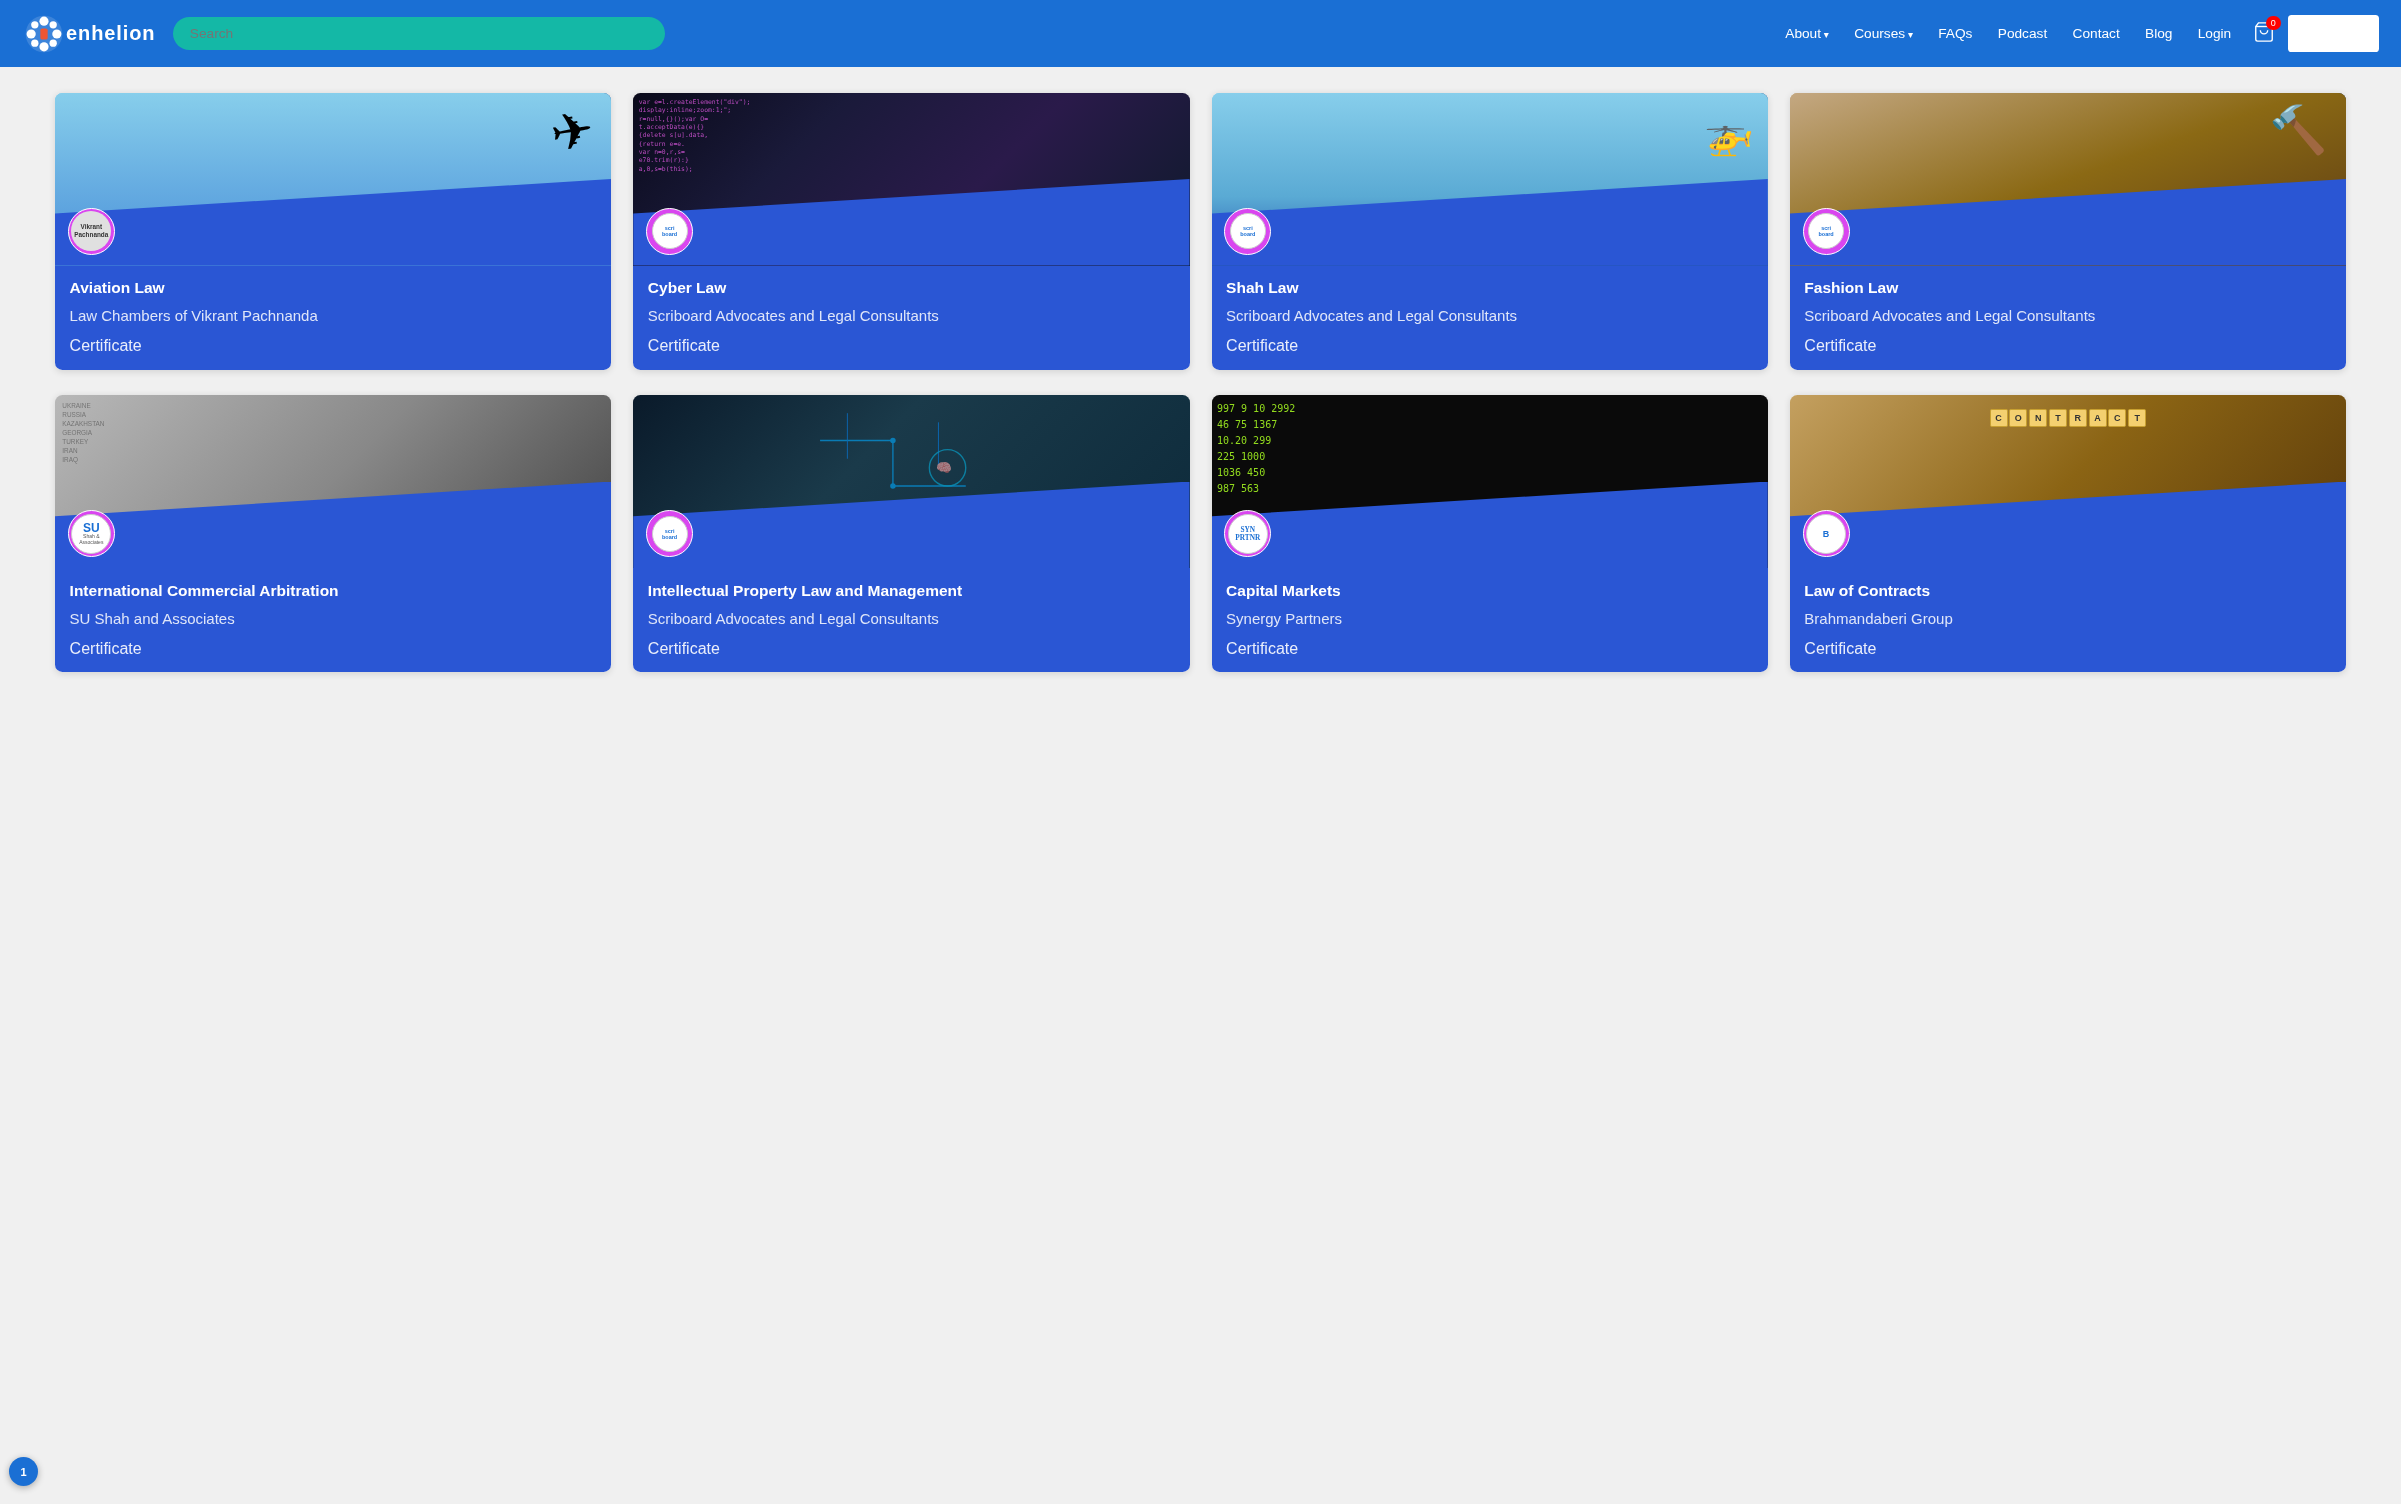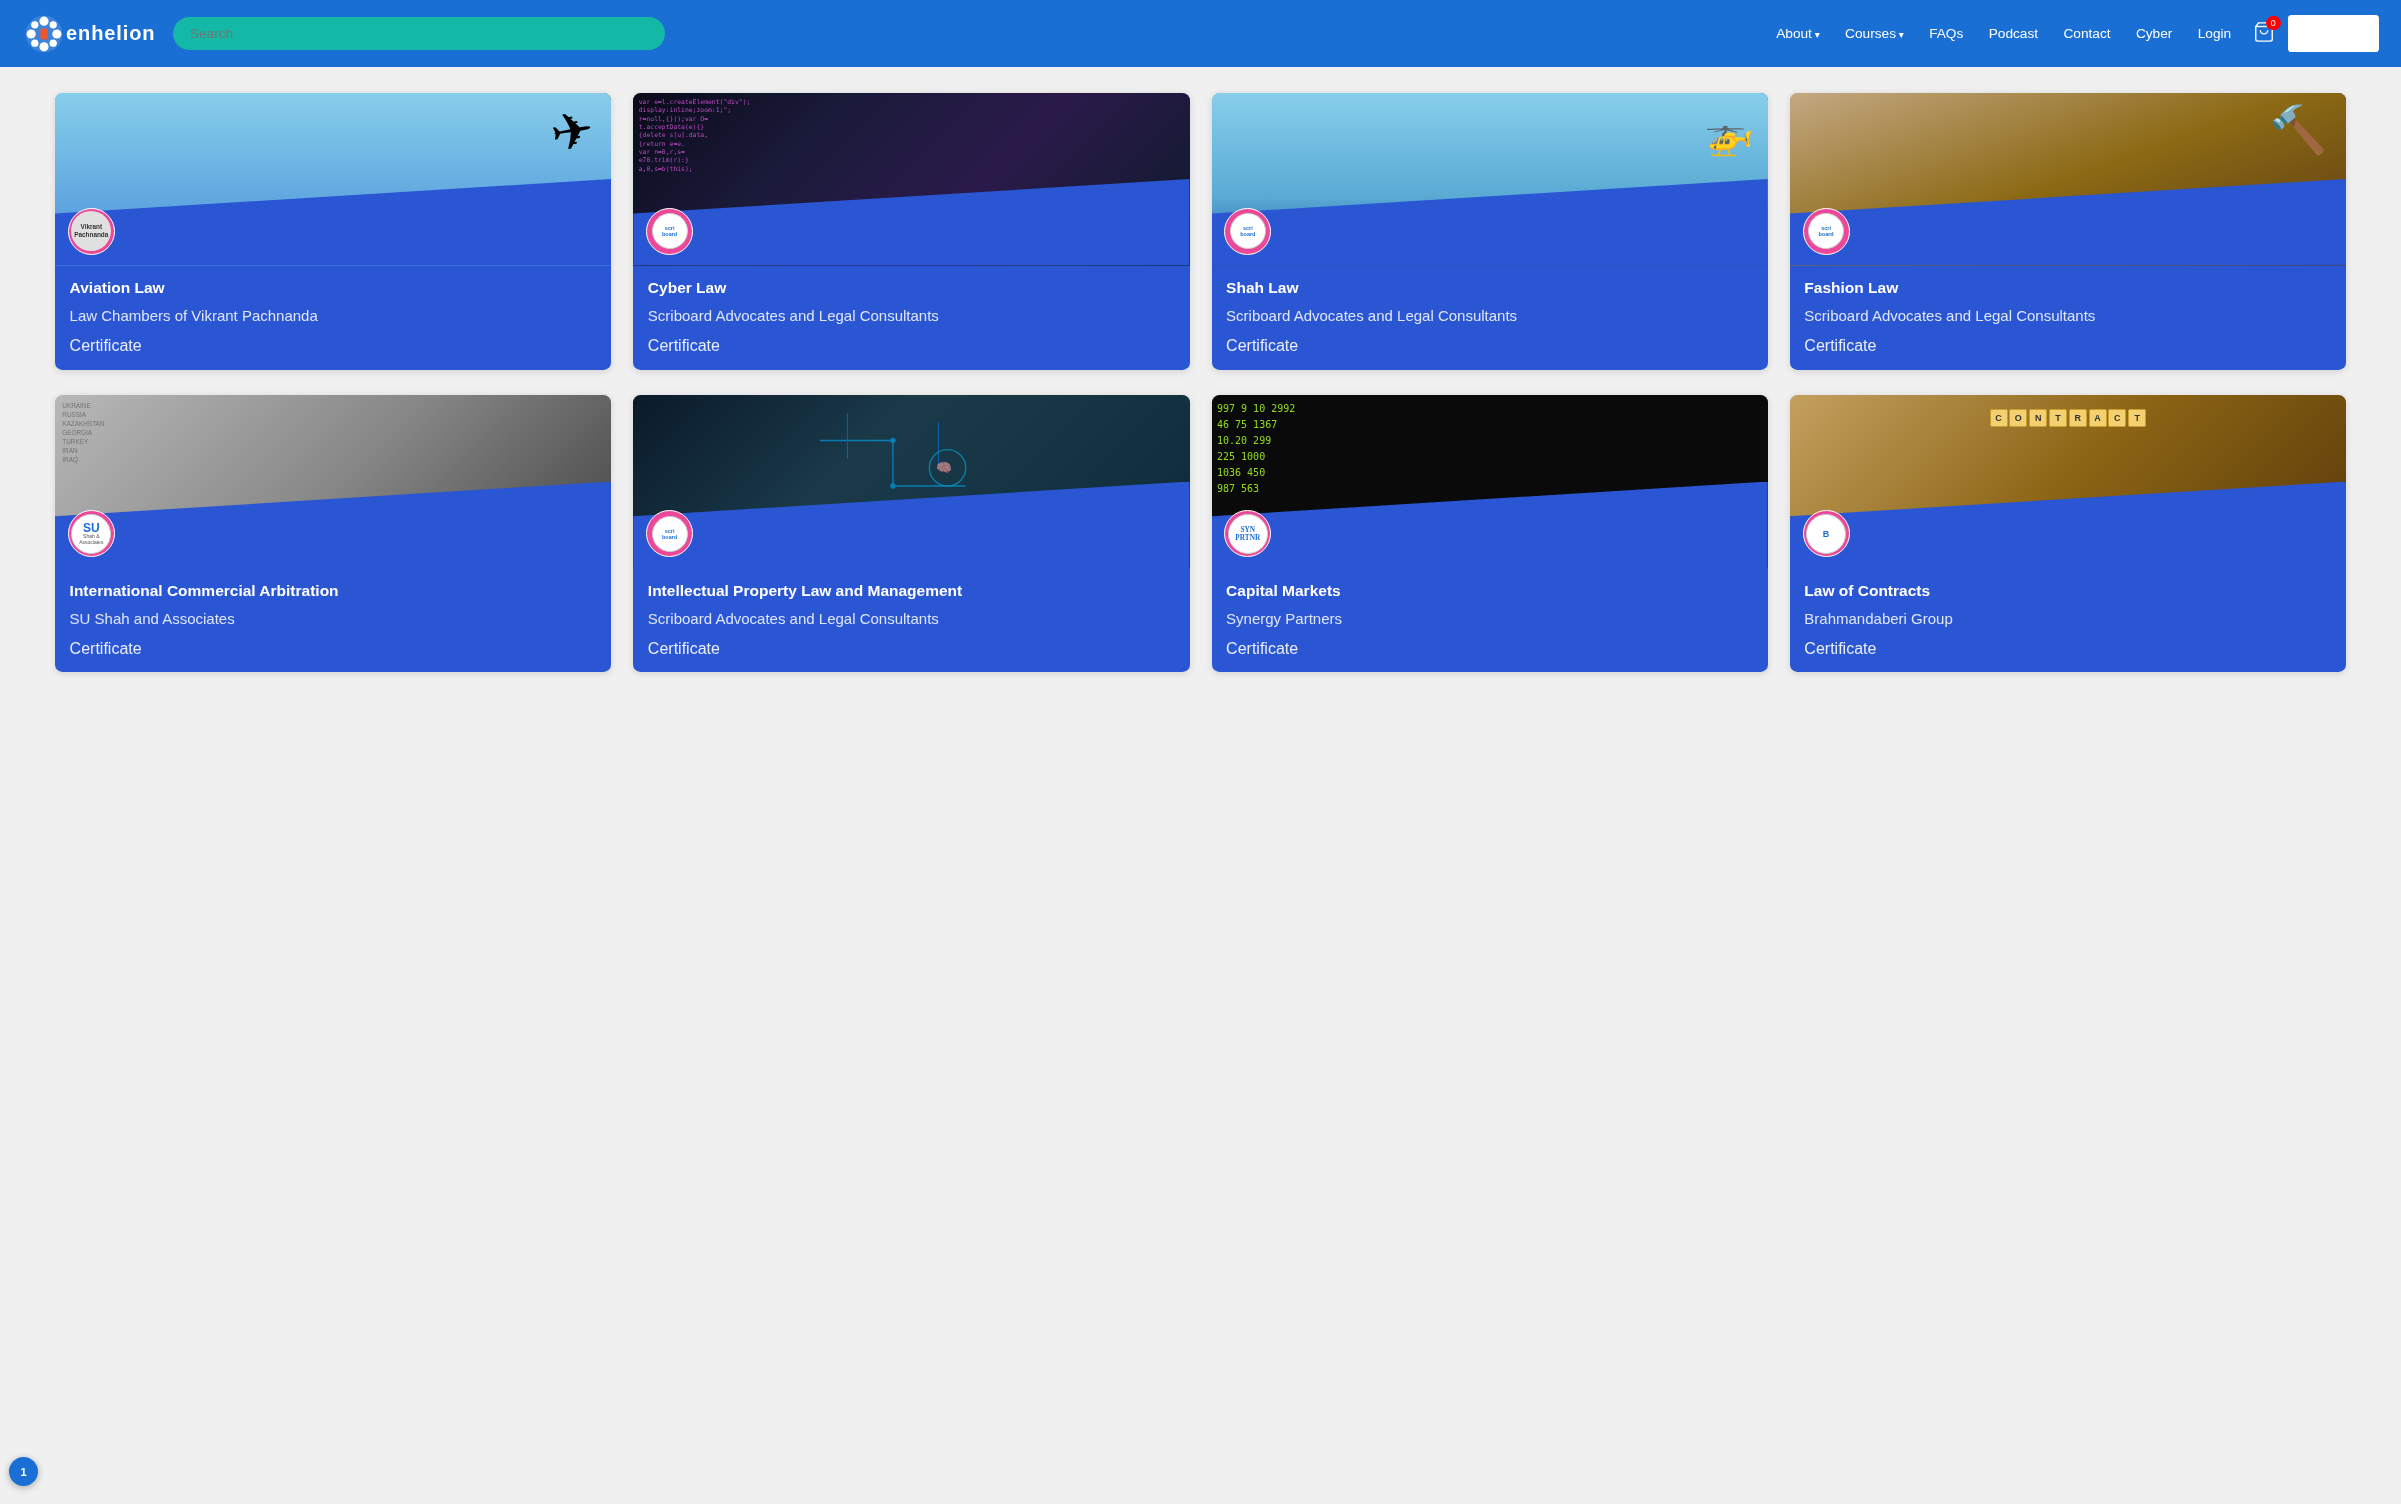--- a/index.html
+++ b/index.html
@@ -130,21 +130,21 @@
     }
     .bg-fashion {
       background: linear-gradient(135deg, #c4a882 0%, #8B6914 40%, #1a3a6b 70%, #2255b0 100%);
     }
 
     .card-avatar {
       position: absolute;
       bottom: 11px; left: 12.8px;
       width: 47px; height: 47px;
       border-radius: 50%;
-      background: #ec4899;
+      background: #d946ef;
       border: 1.8px solid white;
       display: flex; align-items: center; justify-content: center;
       overflow: hidden;
       z-index: 2;
     }
     .avatar-inner {
       width: 40px; height: 40px;
       border-radius: 50%;
       background: #e0e0e0;
       display: flex; align-items: center; justify-content: center;
@@ -240,21 +240,21 @@
   <div class="navbar-search">
     <input type="text" placeholder="Search" style="">
   </div>
 
   <div class="navbar-links">
     <a class="has-arrow">About</a>
     <a class="has-arrow">Courses</a>
     <a>FAQs</a>
     <a>Podcast</a>
     <a>Contact</a>
-    <a>Cyber</a>
+    <a>Blog</a>
     <a>Login</a>
     <div class="navbar-cart">
       <svg width="22" height="22" viewBox="0 0 24 24" fill="white">
         <path d="M6 2L3 6v14a2 2 0 002 2h14a2 2 0 002-2V6l-3-4z" stroke="white" stroke-width="1.5" fill="none"></path>
         <line x1="3" y1="6" x2="21" y2="6" stroke="white" stroke-width="1.5"></line>
         <path d="M16 10a4 4 0 01-8 0" stroke="white" stroke-width="1.5" fill="none"></path>
       </svg>
       <div class="navbar-cart-badge">0</div>
     </div>
     <button class="inr-btn">

